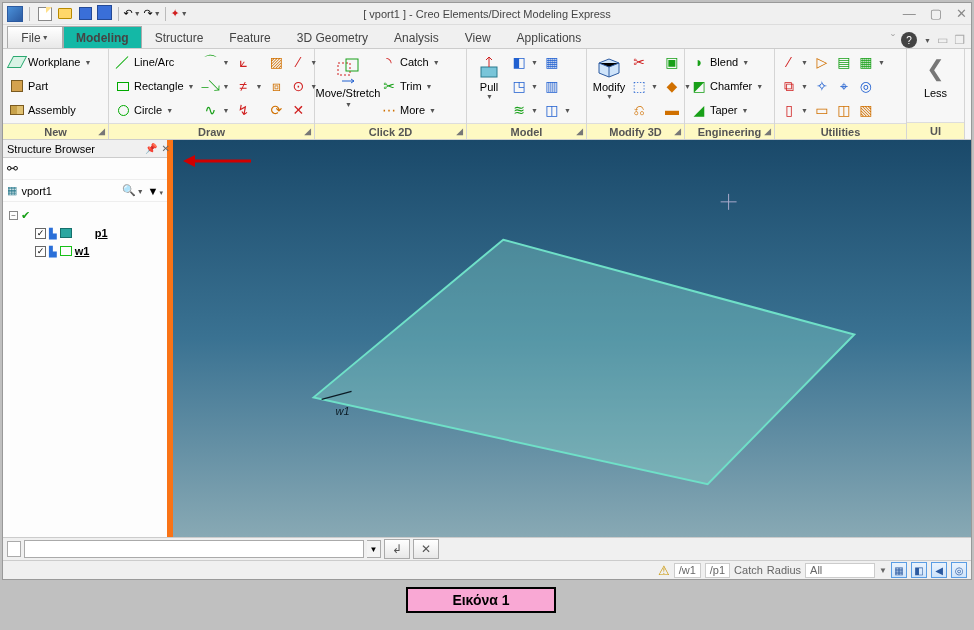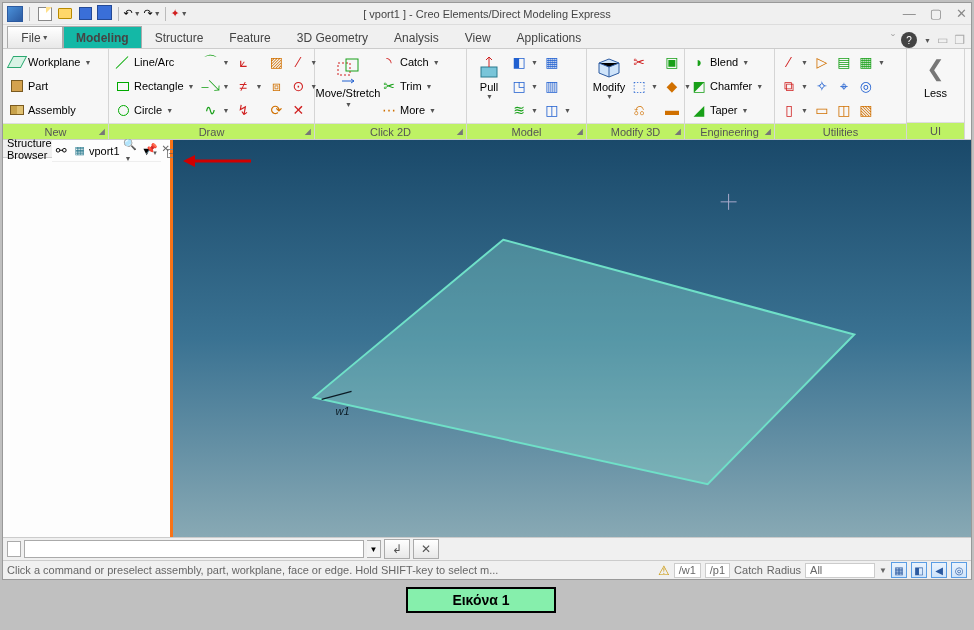--- a/index.html
+++ b/index.html
@@ -21,34 +21,34 @@
   .ribbon-tabs .file { width: 56px; height: 22px; background: linear-gradient(#fff,#e8e8e8); border: 1px solid #aaa; border-bottom: none; display: flex; align-items: center; justify-content: center; margin-left: 4px; }
   .tab { padding: 4px 12px 3px; cursor: pointer; border: 1px solid transparent; border-bottom: none; }
   .tab.active { background: #14b8a6; border-color: #aaa; font-weight: bold; }
   .ribbon-right { position: absolute; right: 6px; display: flex; gap: 6px; align-items: center; font-size: 12px; color: #aaa; }
   .help-badge { width: 16px; height: 16px; border-radius: 50%; background: #444; color: #fff; display: flex; align-items: center; justify-content: center; font-size: 10px; }
 
   
   .ribbon { height: 92px; background: #f7f7f7; border-top: 1px solid #ccc; border-bottom: 1px solid #ccc; display: flex; font-size: 11px; }
   .group { border-right: 1px solid #d5d5d5; display: flex; flex-direction: column; }
   .group-body { flex: 1; display: flex; align-items: flex-start; padding: 2px 4px; gap: 2px; }
-  .group-label { height: 17px; background: #bef264; border-top: 1px solid #ddd; text-align: center; font-size: 11px; color: #555; position: relative; display: flex; align-items: center; justify-content: center; }
+  .group-label { height: 17px; background: #fef9c3; border-top: 1px solid #ddd; text-align: center; font-size: 11px; color: #555; position: relative; display: flex; align-items: center; justify-content: center; font-weight: bold; }
   .group-label .lnch { position: absolute; right: 3px; font-size: 8px; color: #777; }
   .rcol { display: flex; flex-direction: column; gap: 2px; }
   .ritem { display: flex; align-items: center; gap: 3px; height: 22px; padding: 0 2px; cursor: pointer; white-space: nowrap; }
   .ricon { width: 16px; height: 16px; display: inline-flex; align-items: center; justify-content: center; }
   .dd { font-size: 7px; color: #555; margin-left: 1px; }
   .bigbtn { display: flex; flex-direction: column; align-items: center; justify-content: center; width: 58px; padding: 2px; cursor: pointer; gap: 2px; }
   .bigbtn .bigicon { width: 32px; height: 32px; display: flex; align-items: center; justify-content: center; }
   .narrow-btn { display:flex; flex-direction:column; align-items:center; justify-content:center; width:36px; padding:2px; cursor:pointer; }
   .narrow-btn .bigicon { width:28px; height:28px; display:flex; align-items:center; justify-content:center; }
 
   
   .content { display: flex; height: calc(100% - 22px - 23px - 92px - 23px - 19px); }
-  .sidepanel { width: 170px; background: #fdfdfd; border-right: 3px solid #f97316; display: flex; flex-direction: row; font-size: 11px; }
+  .sidepanel { width: 170px; background: #fdfdfd; border-right: 6px solid #f97316; display: flex; flex-direction: column; font-size: 11px; }
   .sp-header { height: 18px; border-bottom: 1px solid #ccc; display: flex; align-items: center; padding-left: 4px; background: #f0f0f0; }
   .sp-header .hctrls { position: absolute; left: 142px; display:flex; gap:4px; font-size:10px; color:#666; }
   .sp-row { height: 22px; border-bottom: 1px solid #eee; display: flex; align-items: center; padding: 0 4px; gap: 4px; }
   .sp-tree { flex: 1; padding: 4px 6px; }
   .tree-line { display: flex; align-items: center; gap: 3px; height: 18px; }
   .tree-line.child { margin-left: 26px; }
   .box-minus { width:9px; height:9px; border:1px solid #888; font-size:8px; line-height:7px; text-align:center; color:#555; }
   .chk { width:11px; height:11px; border:1px solid #666; font-size:9px; text-align:center; line-height:9px; }
 
   .viewport { flex: 1; position: relative; background: linear-gradient(to bottom, #1a496a 0%, #3a7292 50%, #88a9b4 100%); overflow: hidden; }
@@ -66,21 +66,21 @@
 
   
   .statusbar { height: 19px; background: #f0f0f0; border-top: 1px solid #ccc; display: flex; align-items: center; font-size: 11px; color: #666; }
   .statusbar .msg { padding-left: 4px; flex: 0 0 auto; }
   .st-right { margin-left: auto; display: flex; align-items: center; gap: 4px; padding-right: 4px; }
   .st-field { border: 1px solid #ccc; background: #fff; padding: 0 4px; height: 15px; font-size: 11px; }
   .st-icon { width:16px; height:16px; border:1px solid #5a9de4; display:flex; align-items:center; justify-content:center; font-size:10px; background:linear-gradient(#eaf3fd,#cfe4fa); color:#2c5aa0; }
   .warn-tri { color:#c99400; font-size:13px; }
 
   
-  .caption-box { position:absolute; left:406px; top:587px; width:150px; height:26px; background:#86efac; border:2px solid #000; display:flex; align-items:center; justify-content:center; font-size:14px; font-weight:bold; }
+  .caption-box { position:absolute; left:406px; top:587px; width:150px; height:26px; background:#f9a8d4; border:2px solid #000; display:flex; align-items:center; justify-content:center; font-size:14px; font-weight:bold; }
 
   
   .i-new { width:14px; height:14px; background:#fff; border:1px solid #888; position:relative; }
   .i-new::after { content:""; position:absolute; right:-1px; top:-1px; border:3px solid transparent; border-left-color:#ffe08a; border-top-color:#ffe08a; }
   .i-open { width:14px; height:11px; background:#ffd76a; border:1px solid #b88a00; border-radius:1px; }
   .i-save { width:13px; height:13px; background:#3a6fd8; border:1px solid #254a96; }
   .i-save.multi::after { content:""; position:absolute; width:13px; height:13px; background:#3a6fd8; border:1px solid #254a96; margin-left:-3px; margin-top:-3px; }
   .i-wp { width:14px; height:12px; border:1px solid #2aa870; transform:skewX(-28deg); background:#d8f3e5; }
   .i-part { width:12px; height:12px; background:#d4a24e; border:1px solid #7a5a20; }
   .i-asm { width:14px; height:10px; background:linear-gradient(90deg,#c8a24a 50%,#e0c070 50%); border:1px solid #7a5a20; }
@@ -503,21 +503,21 @@
       </div>
       <div class="sp-tree">
         <div class="tree-line">
           <span class="box-minus">−</span>
           <span style="color:#18a018;">✔</span>
         </div>
         <div class="tree-line child">
           <span class="chk">✓</span>
           <span style="color:#2a6fd8; font-size:10px;">▙</span>
           <span style="width:12px;height:10px;background:#2aa6a0;border:1px solid #16706c;display:inline-block;"></span>
-          <span style="font-weight:normal; text-decoration:underline;padding-left:20px;">p1</span>
+          <span style="font-weight:bold; text-decoration:underline;padding-left:20px;">p1</span>
         </div>
         <div class="tree-line child">
           <span class="chk">✓</span>
           <span style="color:#2a6fd8; font-size:10px;">▙</span>
           <span style="width:12px;height:10px;border:1.5px solid #18c018;display:inline-block;"></span>
           <span style="font-weight:bold; text-decoration:underline;">w1</span>
         </div>
       </div>
     </div>
 
@@ -540,21 +540,20 @@
 
   <div class="cmdbar">
     <div class="cmdsel"></div>
     <div class="cmdinput"></div>
     <div class="cmddrop">▼</div>
     <div class="sqbtn">↲</div>
     <div class="sqbtn">✕</div>
   </div>
 
   <div class="statusbar">
-    <span class="msg">Click a command or preselect assembly, part, workplane, face or edge. Hold SHIFT-key to select m...</span>
     <div class="st-right">
       <span class="warn-tri">⚠</span>
       <span class="st-field">/w1</span>
       <span class="st-field">/p1</span>
       <span>Catch</span>
       <span>Radius</span>
       <span class="st-field" style="width:70px;"><span>All</span></span>
       <span style="font-size:8px;">▼</span>
       <span class="st-icon">▦</span>
       <span class="st-icon">◧</span>

